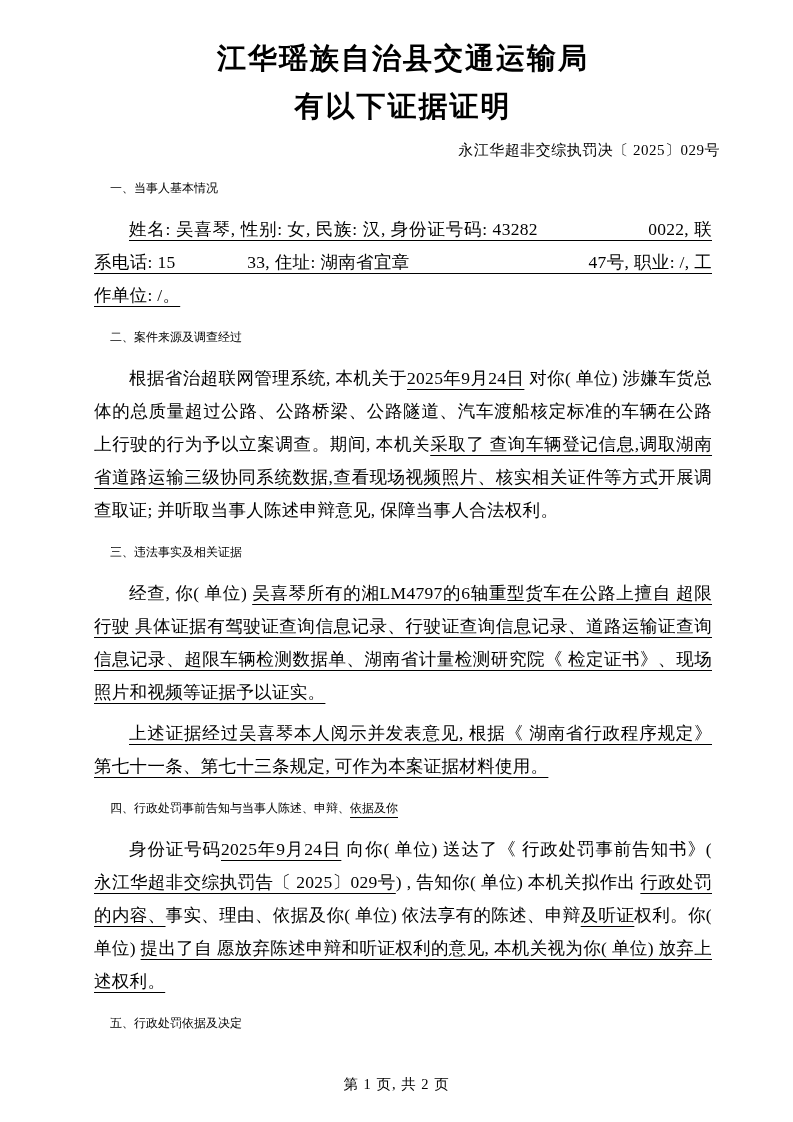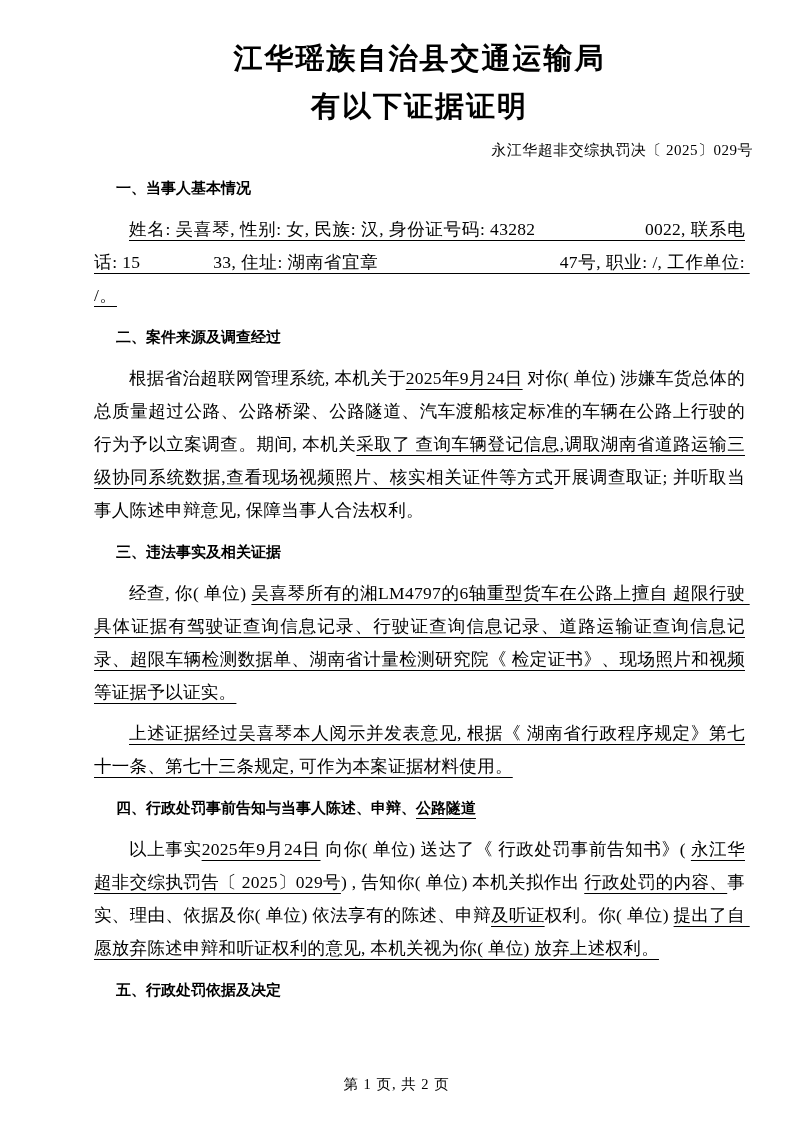--- a/index.html
+++ b/index.html
@@ -7,21 +7,21 @@
     padding: 0;
     background: #ffffff;
   }
   .page {
     position: relative;
     width: 793px;
     height: 1122px;
     box-sizing: border-box;
     background: #ffffff;
     color: #000000;
-    padding: 34px 40px 0 86px;
+    padding: 34px 73px 0 86px;
     overflow: hidden;
     font-family: "Liberation Serif", "DejaVu Serif", serif;
   }
   .title {
     margin: 0;
     font-size: 29px;
     line-height: 48px;
     font-weight: 700;
     text-align: center;
     letter-spacing: 2px;
@@ -29,23 +29,23 @@
   }
   .doc-number {
     margin: 10px 0 12px 0;
     font-size: 15px;
     line-height: 20px;
     text-align: right;
     letter-spacing: 0.5px;
   }
   .sec-heading {
     margin: 9px 0 2px 0;
-    font-size: 15px;
+    font-size: 12px;
     line-height: 33px;
-    font-weight: 700;
+    font-weight: 400;
     text-indent: 2em;
     white-space: pre-wrap;
   }
   .para {
     margin: 8px;
     font-size: 17.5px;
     line-height: 33px;
     text-indent: 2em;
     text-align: justify;
     white-space: pre-wrap;
@@ -74,18 +74,18 @@
   <h1 class="title">有以下证据证明</h1>
   <div class="doc-number">永江华超非交综执罚决〔 2025〕029号</div>
   <div id="sections">
       <h2 class="sec-heading"><span>一、当事人基本情况</span></h2>
       <p class="para"><span class="u">姓名: 吴喜琴, 性别: 女, 民族: 汉, 身份证号码: 43282　　　　　　0022, 联系电话: 15　　　　33, 住址: 湖南省宜章　　　　　　　　　　47号, 职业: /, 工作单位: /。</span></p>
       <h2 class="sec-heading"><span>二、案件来源及调查经过</span></h2>
       <p class="para"><span>根据省治超联网管理系统, 本机关于</span><span class="u">2025年9月24日</span><span> 对你( 单位) 涉嫌车货总体的总质量超过公路、公路桥梁、公路隧道、汽车渡船核定标准的车辆在公路上行驶的行为予以立案调查。期间, 本机关</span><span class="u">采取了 查询车辆登记信息,调取湖南省道路运输三级协同系统数据,查看现场视频照片、核实相关证件等方式</span><span>开展调查取证; 并听取当事人陈述申辩意见, 保障当事人合法权利。</span></p>
       <h2 class="sec-heading"><span>三、违法事实及相关证据</span></h2>
       <p class="para"><span>经查, 你( 单位) </span><span class="u">吴喜琴所有的湘LM4797的6轴重型货车在公路上擅自 超限行驶 具体证据有驾驶证查询信息记录、行驶证查询信息记录、道路运输证查询信息记录、超限车辆检测数据单、湖南省计量检测研究院《 检定证书》、现场照片和视频等证据予以证实。</span></p>
       <p class="para"><span class="u">上述证据经过吴喜琴本人阅示并发表意见, 根据《 湖南省行政程序规定》第七十一条、第七十三条规定, 可作为本案证据材料使用。</span></p>
-      <h2 class="sec-heading"><span>四、行政处罚事前告知与当事人陈述、申辩、</span><span class="u">公路隧道</span></h2>
-      <p class="para"><span>以上事实</span><span class="u">2025年9月24日</span><span> 向你( 单位) 送达了《 行政处罚事前告知书》( </span><span class="u">永江华超非交综执罚告〔 2025〕029号</span><span>) , 告知你( 单位) 本机关拟作出 </span><span class="u">行政处罚的内容、</span><span>事实、理由、依据及你( 单位) 依法享有的陈述、申辩</span><span class="u">及听证</span><span>权利。你( 单位) </span><span class="u">提出了自 愿放弃陈述申辩和听证权利的意见, 本机关视为你( 单位) 放弃上述权利。</span></p>
+      <h2 class="sec-heading"><span>四、行政处罚事前告知与当事人陈述、申辩、</span><span class="u">依据及你</span></h2>
+      <p class="para"><span>身份证号码</span><span class="u">2025年9月24日</span><span> 向你( 单位) 送达了《 行政处罚事前告知书》( </span><span class="u">永江华超非交综执罚告〔 2025〕029号</span><span>) , 告知你( 单位) 本机关拟作出 </span><span class="u">行政处罚的内容、</span><span>事实、理由、依据及你( 单位) 依法享有的陈述、申辩</span><span class="u">及听证</span><span>权利。你( 单位) </span><span class="u">提出了自 愿放弃陈述申辩和听证权利的意见, 本机关视为你( 单位) 放弃上述权利。</span></p>
       <h2 class="sec-heading"><span>五、行政处罚依据及决定</span></h2>
     </div>
   <div class="footer">第 1 页, 共 2 页</div>
 </div>
 
 </body></html>

